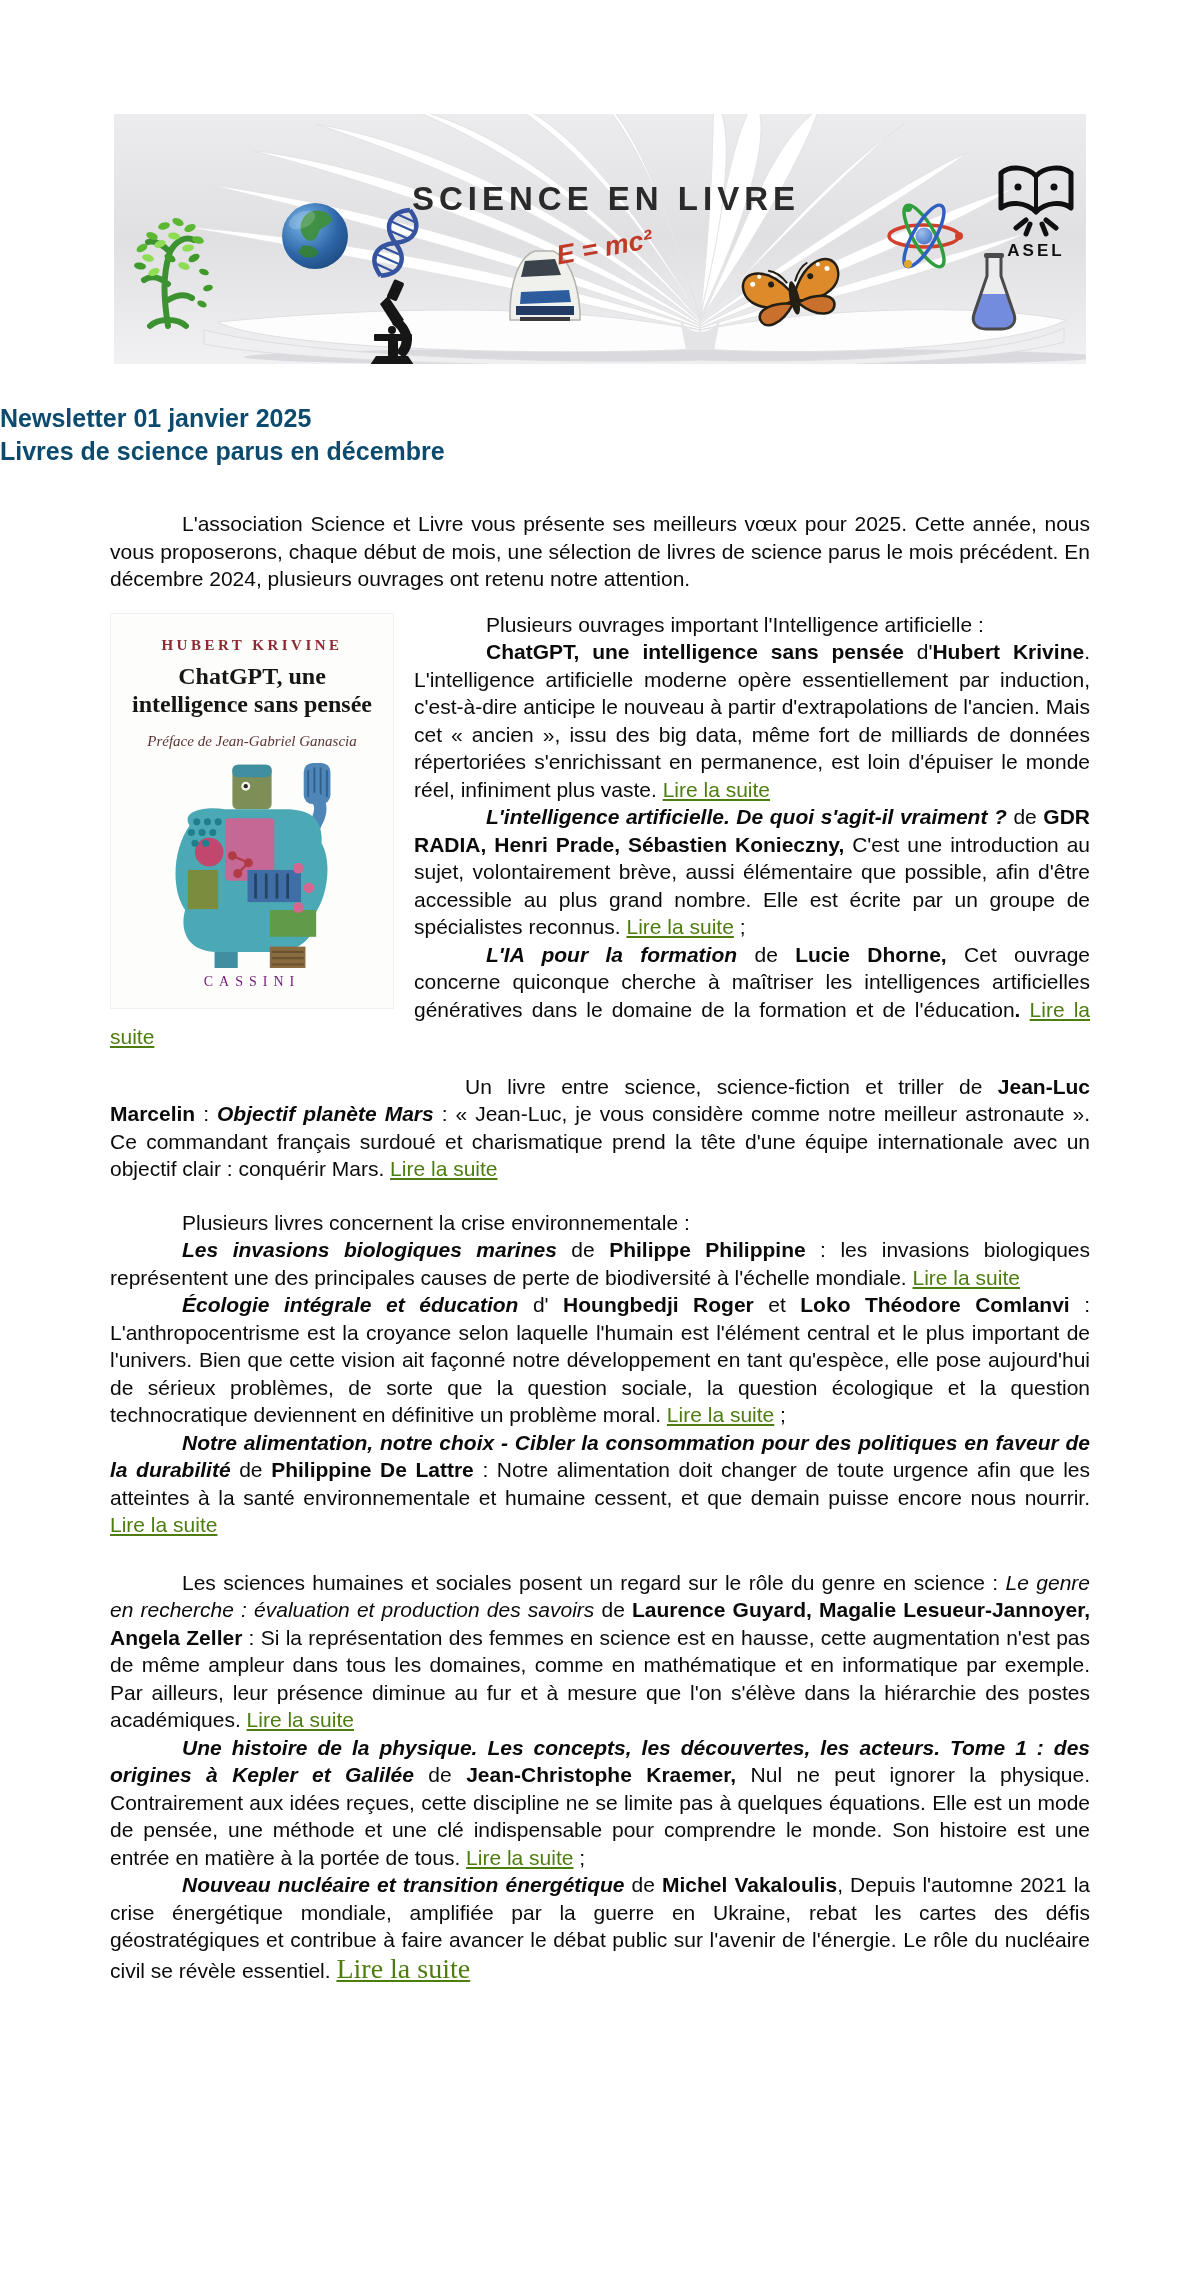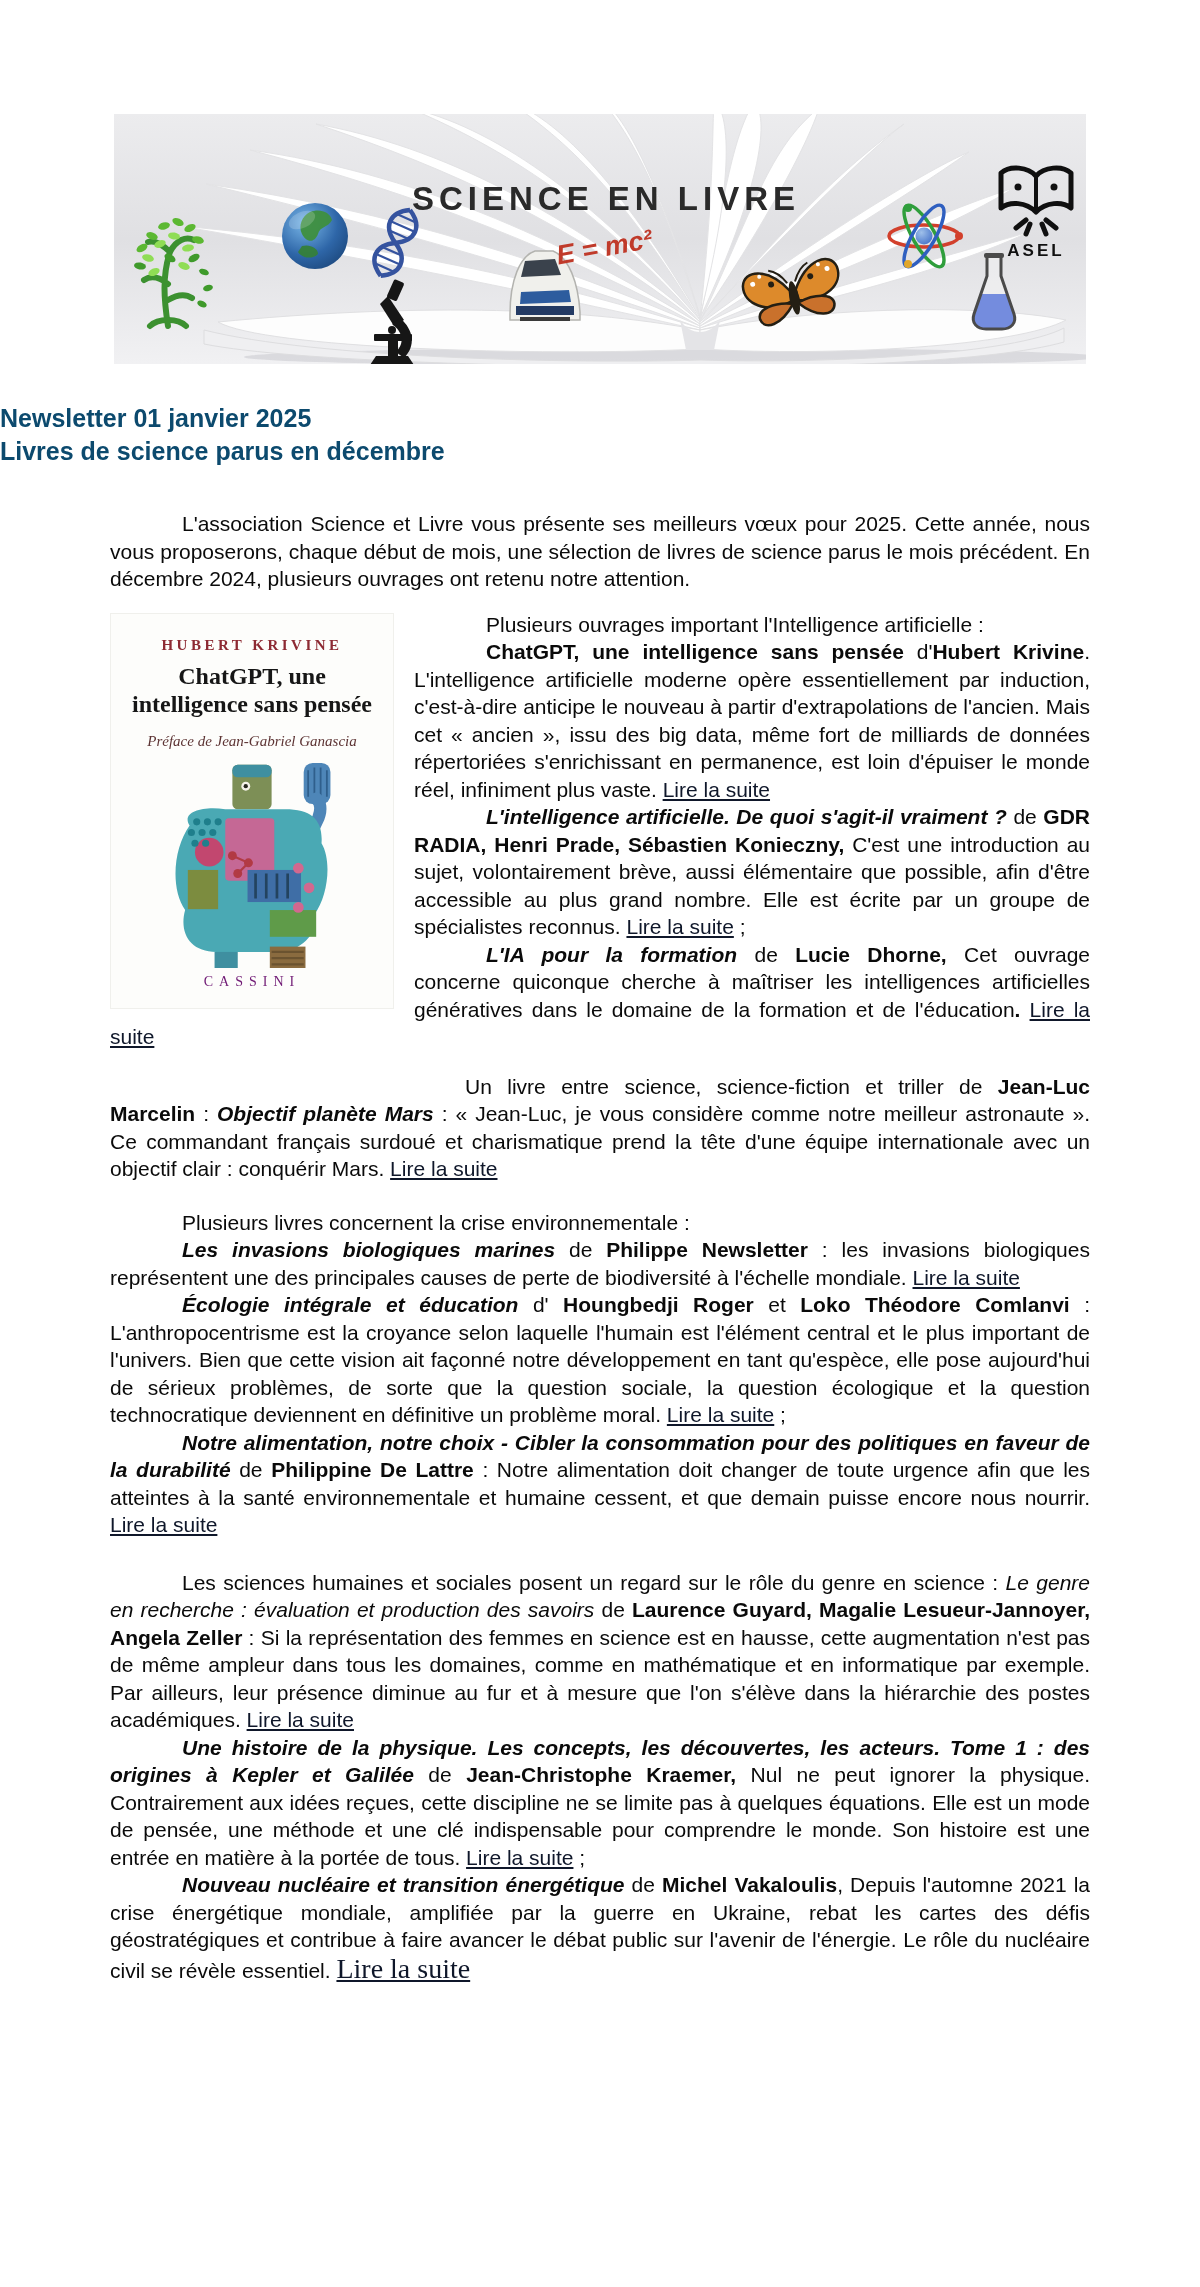--- a/index.html
+++ b/index.html
@@ -14,21 +14,21 @@
   .banner{width:972px;height:250px;margin:114px auto 0;position:relative;}
   svg text{font-family:"Liberation Sans",sans-serif;}
   
   .title-block{margin-top:38px;text-align:left;font-weight:bold;font-size:25px;line-height:33px;color:#0c4a6e;}
   
   p{margin:0;text-align:justify;}
   .ind{text-indent:72px;}
   .b{font-weight:bold;}
   .i{font-style:italic;}
   .bi{font-weight:bold;font-style:italic;}
-  a.link,a.link-serif{color:#0f172a;text-decoration:underline;cursor:pointer;}
+  a.link,a.link-serif{color:#4d7c0f;text-decoration:underline;cursor:pointer;}
   a.link-serif{font-family:"Liberation Serif",serif;font-size:28px;line-height:30px;}
   #intro{margin-top:42px;}
   #ai-section{margin-top:18px;}
   #p-mars{margin-top:22px;text-indent:355px;clear:left;}
   #env-heading{margin-top:26px;}
   #shs-genre{margin-top:30px;}
   #phys-heading{margin-top:28px;}
   #footer-line{margin-top:36px;}
   
   .cover{
@@ -270,21 +270,21 @@
 
       <p class="ind">Plusieurs ouvrages important l'Intelligence artificielle :</p>
       <p class="ind"><span class="b">ChatGPT, une intelligence sans pensée</span><span> d'</span><span class="b">Hubert Krivine</span><span>. L'intelligence artificielle moderne opère essentiellement par induction, c'est-à-dire anticipe le nouveau à partir d'extrapolations de l'ancien. Mais cet « ancien », issu des big data, même fort de milliards de données répertoriées s'enrichissant en permanence, est loin d'épuiser le monde réel, infiniment plus vaste. </span><a href="#" class="link">Lire la suite</a></p>
       <p class="ind"><span class="bi">L'intelligence artificielle. De quoi s'agit-il vraiment ?</span><span> de </span><span class="b">GDR RADIA, Henri Prade, Sébastien Konieczny,</span><span> C'est une introduction au sujet, volontairement brève, aussi élémentaire que possible, afin d'être accessible au plus grand nombre. Elle est écrite par un groupe de spécialistes reconnus. </span><a href="#" class="link">Lire la suite</a><span> ;</span></p>
       <p class="ind"><span class="bi">L'IA pour la formation</span><span> de </span><span class="b">Lucie Dhorne,</span><span> Cet ouvrage concerne quiconque cherche à maîtriser les intelligences artificielles génératives dans le domaine de la formation et de l'éducation</span><span class="b">.</span><span> </span><a href="#" class="link">Lire la suite</a></p>
     </div>
 
     <p id="p-mars"><span>Un livre entre science, science-fiction et triller de </span><span class="b">Jean-Luc Marcelin</span><span> : </span><span class="bi">Objectif planète Mars</span><span> : « Jean-Luc, je vous considère comme notre meilleur astronaute ». Ce commandant français surdoué et charismatique prend la tête d'une équipe internationale avec un objectif clair : conquérir Mars. </span><a href="#" class="link">Lire la suite</a></p>
 
     <p id="env-heading" class="ind">Plusieurs livres concernent la crise environnementale :</p>
-    <p class="ind"><span class="bi">Les invasions biologiques marines</span><span> de </span><span class="b">Philippe Newsletter</span><span> : les invasions biologiques représentent une des principales causes de perte de biodiversité à l'échelle mondiale. </span><a href="#" class="link">Lire la suite</a></p>
+    <p class="ind"><span class="bi">Les invasions biologiques marines</span><span> de </span><span class="b">Philippe Philippine</span><span> : les invasions biologiques représentent une des principales causes de perte de biodiversité à l'échelle mondiale. </span><a href="#" class="link">Lire la suite</a></p>
     <p class="ind"><span class="bi">Écologie intégrale et éducation</span><span> d' </span><span class="b">Houngbedji Roger</span><span> et </span><span class="b">Loko Théodore Comlanvi</span><span> : L'anthropocentrisme est la croyance selon laquelle l'humain est l'élément central et le plus important de l'univers. Bien que cette vision ait façonné notre développement en tant qu'espèce, elle pose aujourd'hui de sérieux problèmes, de sorte que la question sociale, la question écologique et la question technocratique deviennent en définitive un problème moral. </span><a href="#" class="link">Lire la suite</a><span> ;</span></p>
     <p class="ind"><span class="bi">Notre alimentation, notre choix - Cibler la consommation pour des politiques en faveur de la durabilité</span><span> de </span><span class="b">Philippine De Lattre</span><span> : Notre alimentation doit changer de toute urgence afin que les atteintes à la santé environnementale et humaine cessent, et que demain puisse encore nous nourrir. </span><a href="#" class="link">Lire la suite</a></p>
 
     <p id="shs-genre" class="ind"><span>Les sciences humaines et sociales posent un regard sur le rôle du genre en science : </span><span class="i">Le genre en recherche : évaluation et production des savoirs</span><span> de </span><span class="b">Laurence Guyard, Magalie Lesueur-Jannoyer, Angela Zeller</span><span> : Si la représentation des femmes en science est en hausse, cette augmentation n'est pas de même ampleur dans tous les domaines, comme en mathématique et en informatique par exemple. Par ailleurs, leur présence diminue au fur et à mesure que l'on s'élève dans la hiérarchie des postes académiques. </span><a href="#" class="link">Lire la suite</a></p>
 
     <p class="ind"><span class="bi">Une histoire de la physique. Les concepts, les découvertes, les acteurs. Tome 1 : des origines à Kepler et Galilée</span><span> de </span><span class="b">Jean-Christophe Kraemer,</span><span> Nul ne peut ignorer la physique. Contrairement aux idées reçues, cette discipline ne se limite pas à quelques équations. Elle est un mode de pensée, une méthode et une clé indispensable pour comprendre le monde. Son histoire est une entrée en matière à la portée de tous</span><span>. </span><a href="#" class="link">Lire la suite</a><span> ;</span></p>
     <p class="ind"><span class="bi">Nouveau nucléaire et transition énergétique</span><span> de </span><span class="b">Michel Vakaloulis</span><span>, Depuis l'automne 2021 la crise énergétique mondiale, amplifiée par la guerre en Ukraine, rebat les cartes des défis géostratégiques et contribue à faire avancer le débat public sur l'avenir de l'énergie. Le rôle du nucléaire civil se révèle essentiel. </span><a href="#" class="link-serif">Lire la suite</a></p>
 
   </div>
 

